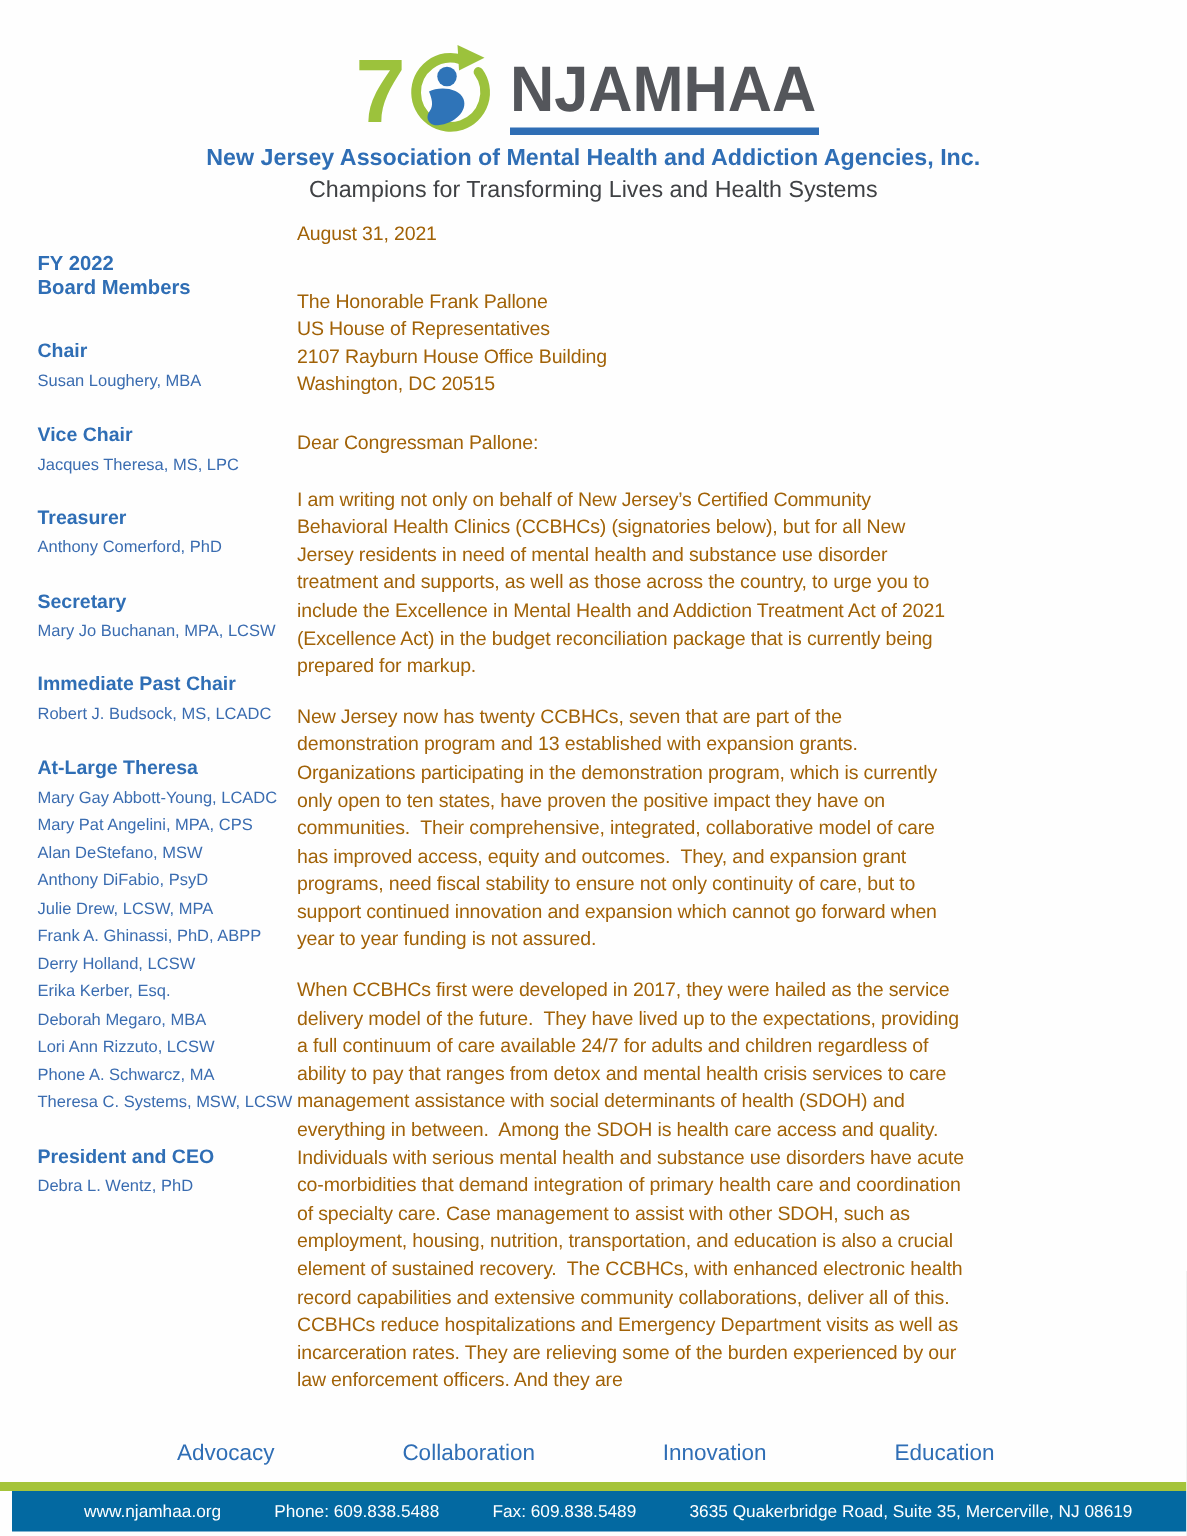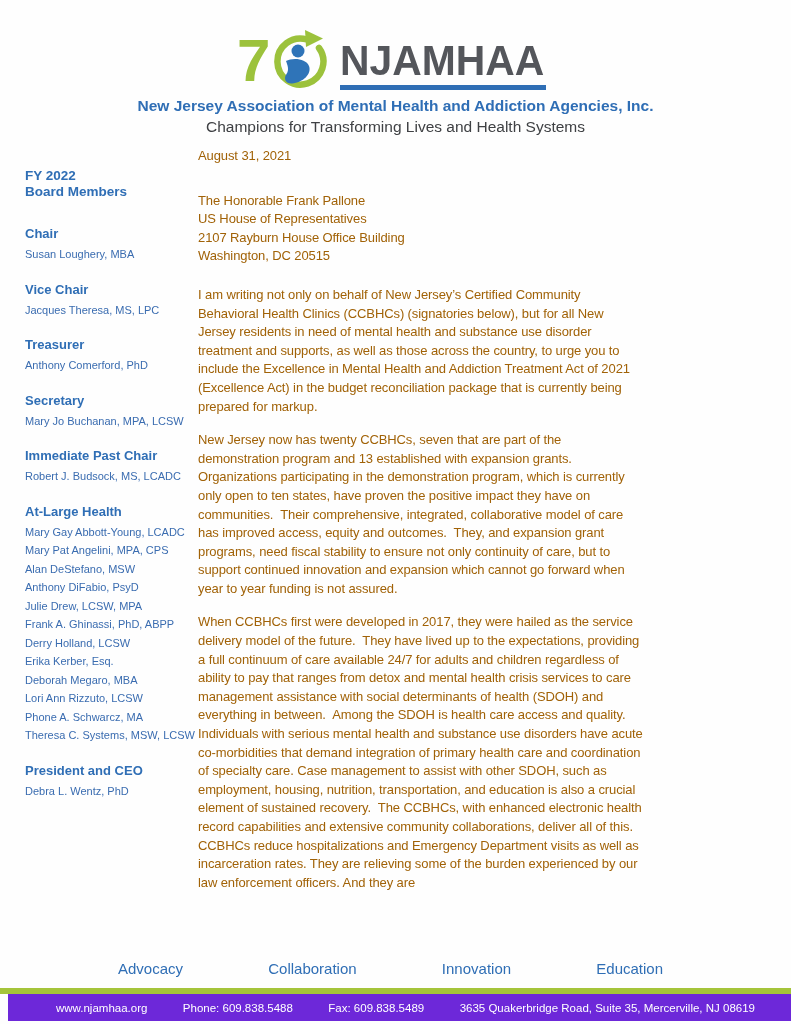--- a/index.html
+++ b/index.html
@@ -41,21 +41,21 @@
   .lt-para { margin-bottom:15px; white-space:pre-wrap; }
 
   
   .pillars {
     position:absolute; top:960px; left:118px; right:128px;
     display:flex; justify-content:space-between;
     color:#2f6eb5; font-size:15px;gap:48px;
   }
   .green-strip { position:absolute; top:988px; left:0; width:791px; height:6px; background:#a5c43a; }
   .contact-bar {
-    position:absolute; top:994px; left:8px; right:0; height:27px; background:#6d28d9;
+    position:absolute; top:994px; left:8px; right:0; height:27px; background:#0369a1;
     color:#ffffff; font-size:11.5px; display:flex; align-items:center;
     justify-content:space-between; padding:0 36px 0 48px; box-sizing:border-box;
   }
 </style>
 </head>
 <body>
 
 <div class="page">
 
   <div class="header">
@@ -117,21 +117,21 @@
 
         <div class="sb-section">
           <div class="sb-role">Immediate Past Chair</div>
           <div>
 
               <div class="sb-name">Robert J. Budsock, MS, LCADC</div>
             </div>
         </div>
 
         <div class="sb-section">
-          <div class="sb-role">At-Large Health</div>
+          <div class="sb-role">At-Large Theresa</div>
           <div>
 
               <div class="sb-name">Mary Gay Abbott-Young, LCADC</div>
 
               <div class="sb-name">Mary Pat Angelini, MPA, CPS</div>
 
               <div class="sb-name">Alan DeStefano, MSW</div>
 
               <div class="sb-name">Anthony DiFabio, PsyD</div>
 
@@ -168,20 +168,21 @@
     <div class="lt-recipient">
 
         <div>The Honorable Frank Pallone</div>
 
         <div>US House of Representatives</div>
 
         <div>2107 Rayburn House Office Building</div>
 
         <div>Washington, DC 20515</div>
       </div>
+    <div class="lt-salutation">Dear Congressman Pallone:</div>
     <div>
 
         <div class="lt-para">I am writing not only on behalf of New Jersey’s Certified Community Behavioral Health Clinics (CCBHCs) (signatories below), but for all New Jersey residents in need of mental health and substance use disorder treatment and supports, as well as those across the country, to urge you to include the Excellence in Mental Health and Addiction Treatment Act of 2021 (Excellence Act) in the budget reconciliation package that is currently being prepared for markup.</div>
 
         <div class="lt-para">New Jersey now has twenty CCBHCs, seven that are part of the demonstration program and 13 established with expansion grants. Organizations participating in the demonstration program, which is currently only open to ten states, have proven the positive impact they have on communities.  Their comprehensive, integrated, collaborative model of care has improved access, equity and outcomes.  They, and expansion grant programs, need fiscal stability to ensure not only continuity of care, but to support continued innovation and expansion which cannot go forward when year to year funding is not assured.</div>
 
         <div class="lt-para">When CCBHCs first were developed in 2017, they were hailed as the service delivery model of the future.  They have lived up to the expectations, providing a full continuum of care available 24/7 for adults and children regardless of ability to pay that ranges from detox and mental health crisis services to care management assistance with social determinants of health (SDOH) and everything in between.  Among the SDOH is health care access and quality. Individuals with serious mental health and substance use disorders have acute co-morbidities that demand integration of primary health care and coordination of specialty care. Case management to assist with other SDOH, such as employment, housing, nutrition, transportation, and education is also a crucial element of sustained recovery.  The CCBHCs, with enhanced electronic health record capabilities and extensive community collaborations, deliver all of this.  CCBHCs reduce hospitalizations and Emergency Department visits as well as incarceration rates. They are relieving some of the burden experienced by our law enforcement officers. And they are</div>
       </div>
   </div>
 

